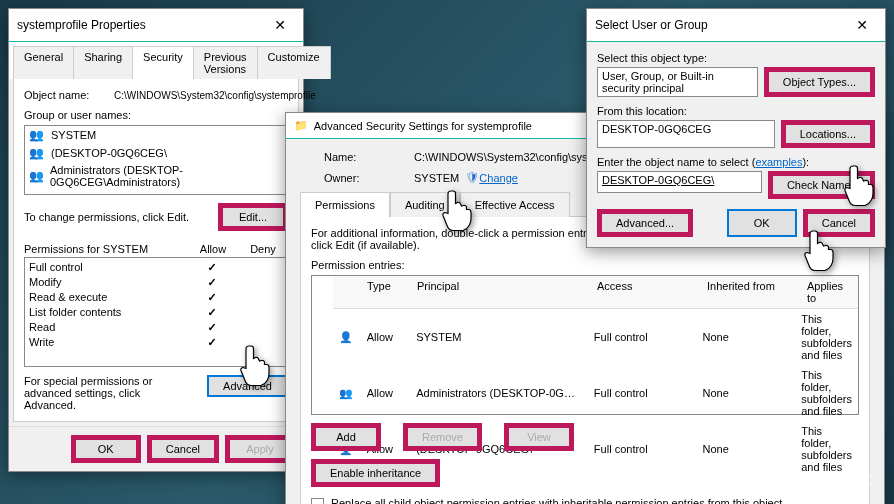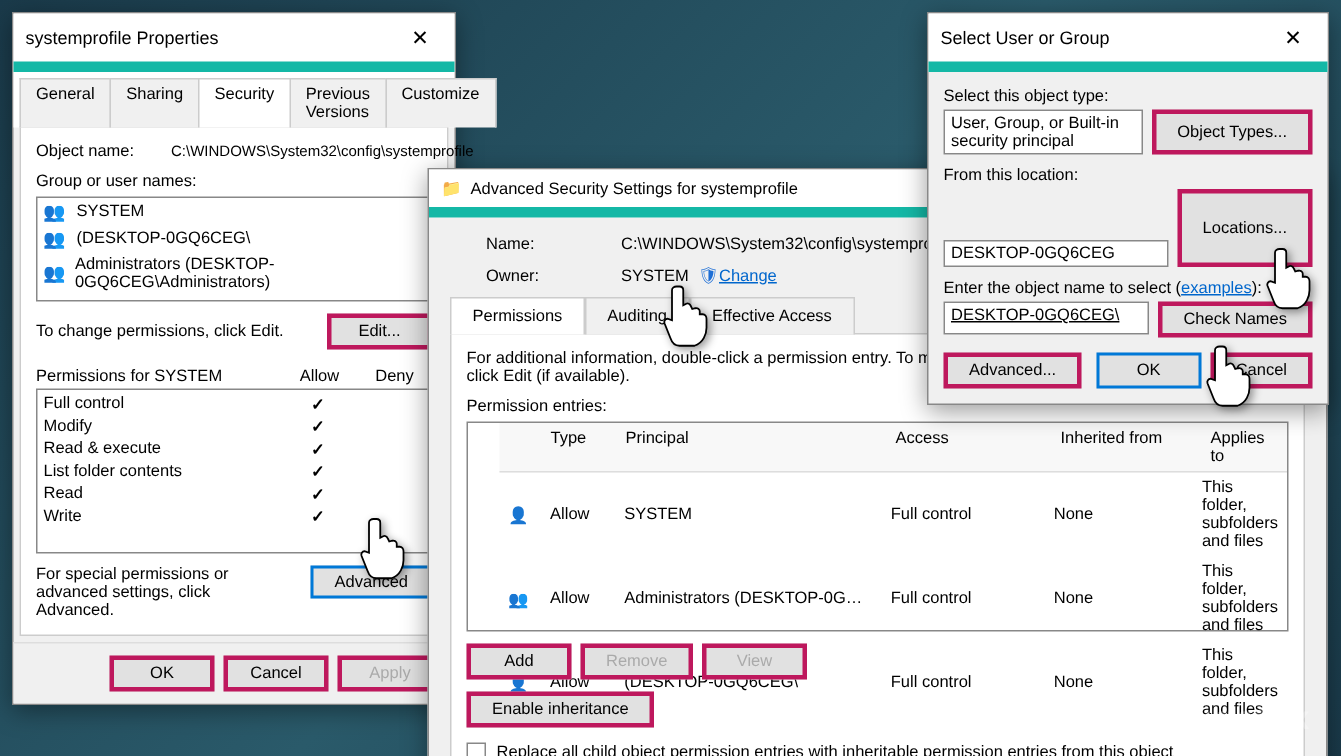--- a/index.html
+++ b/index.html
@@ -1,31 +1,31 @@
 <!DOCTYPE html>
 <html><head>
 <meta charset="utf-8">
 <style>
   * { box-sizing: border-box; margin: 0; padding: 0; font-family: "Segoe UI", Tahoma, sans-serif; font-size: 11px; }
   body { width: 894px; height: 504px; background: linear-gradient(135deg,#1a3a4a 0%,#2a5a6a 50%,#1a3a4a 100%); position: relative; overflow: hidden; }
   .window { position: absolute; background: #f0f0f0; border: 1px solid #888; box-shadow: 0 4px 16px rgba(0,0,0,0.4); }
-  .titlebar { background: #fff; padding: 6px 8px; display: flex; align-items: center; justify-content: space-between; border-bottom: 7px solid #14b8a6; }
+  .titlebar { background: #fff; padding: 6px 8px; display: flex; align-items: center; justify-content: space-between; border-bottom: 1px solid #14b8a6; }
   .titlebar .title { font-size: 12px; display:flex; align-items:center; gap:6px; }
   .titlebar .closebtn { width: 30px; height: 20px; display:flex; align-items:center; justify-content:center; font-size:14px; }
   .tabs { display: flex; background: #fff; padding: 4px 4px 0 4px; }
   .tab { padding: 4px 10px; border: 1px solid #ccc; border-bottom: none; margin-right: -1px; background: #f0f0f0; font-size: 11px; }
   .tab.active { background: #fff; position: relative; z-index: 2; }
   .tabcontent { background: #fff; margin: 0 4px 4px 4px; padding: 10px; border: 1px solid #ccc; margin-top:-1px; }
   .field-row { display: flex; align-items: center; margin-bottom: 8px; }
   .field-row .lbl { min-width: 90px; }
   .listbox { border: 1px solid #888; background: #fff; height: 70px; overflow: auto; margin-bottom: 8px; }
   .listbox .item { display: flex; align-items: center; padding: 2px 4px; gap: 6px; }
-  .btn { background: #e1e1e1; border: 3px solid #be185d; padding: 3px 14px; font-size: 11px; min-width: 70px; text-align: center; }
+  .btn { background: #e1e1e1; border: 5px solid #be185d; padding: 3px 14px; font-size: 11px; min-width: 70px; text-align: center; }
   .btn.primary { border: 2px solid #0078d7; }
-  .btnrow { display: flex; justify-content: flex-end; gap: 6px; margin-top: 6px; }
+  .btnrow { display: flex; justify-content: flex-end; gap: 22px; margin-top: 6px; }
   .permtable { width: 100%; }
   .permtable .hdr { display: flex; font-size: 11px; padding: 2px 0; }
   .permtable .hdr .col1 { flex: 1; }
   .permtable .hdr .col2, .permtable .hdr .col3 { width: 50px; text-align:center; }
   .permtable .row { display: flex; padding: 1px 0; }
   .permtable .row .col1 { flex: 1; padding-left: 4px; }
   .permtable .row .col2, .permtable .row .col3 { width: 50px; text-align: center; }
   .scrollframe { border: 1px solid #888; background:#fff; height: 110px; overflow-y:scroll; padding:2px 0; }
   .check::before { content: "✓"; font-weight: bold; }
   .dlg-buttons { background: #f0f0f0; border-top: 1px solid #ddd; padding: 8px; display:flex; justify-content:flex-end; gap:6px; }
@@ -215,34 +215,34 @@
       <button class="btn" style="min-width:120px;">Enable inheritance</button>
     </div>
     <div style="margin-top:10px;">
       <span class="checkbox"></span>
       <span>Replace all child object permission entries with inheritable permission entries from this object</span>
     </div>
   </div>
 
 </div>
 
-<div class="window" style="right:8px; top:8px; width:268px;">
+<div class="window" style="right:8px; top:8px; width:300px;">
   <div class="titlebar">
     <span class="title">Select User or Group</span>
     <span class="closebtn">✕</span>
   </div>
   <div style="padding:10px;">
     <div style="margin-bottom:3px;">Select this object type:</div>
     <div style="display:flex; gap:6px; margin-bottom:8px;">
       <div class="input-box" style="flex:1;">User, Group, or Built-in security principal</div>
       <button class="btn">Object Types...</button>
     </div>
     <div style="margin-bottom:3px;">From this location:</div>
     <div style="display:flex; gap:6px; margin-bottom:8px;">
-      <div class="input-box" style="flex:1;margin-top:34px;">DESKTOP-0GQ6CEG</div>
+      <div class="input-box" style="flex:1;">DESKTOP-0GQ6CEG</div>
       <button class="btn">Locations...</button>
     </div>
     <div style="margin-bottom:3px;">
       <span>Enter the object name to select (</span><a class="link" href="#">examples</a><span>):</span>
     </div>
     <div style="display:flex; gap:6px; margin-bottom:10px;">
       <div class="input-box" style="flex:1; height:22px;"><span style="text-decoration:underline;">DESKTOP-0GQ6CEG\</span></div>
       <button class="btn">Check Names</button>
     </div>
     <div style="display:flex; justify-content:space-between;">

